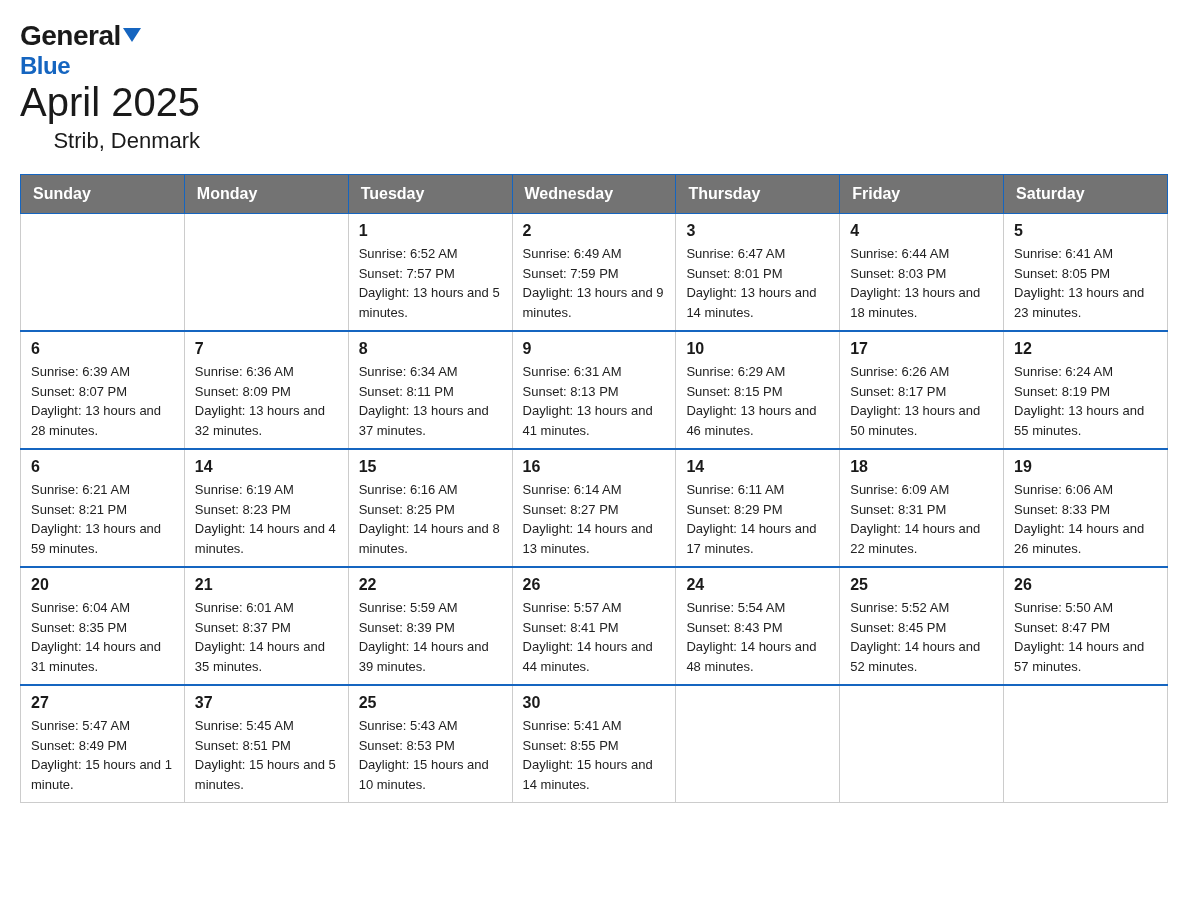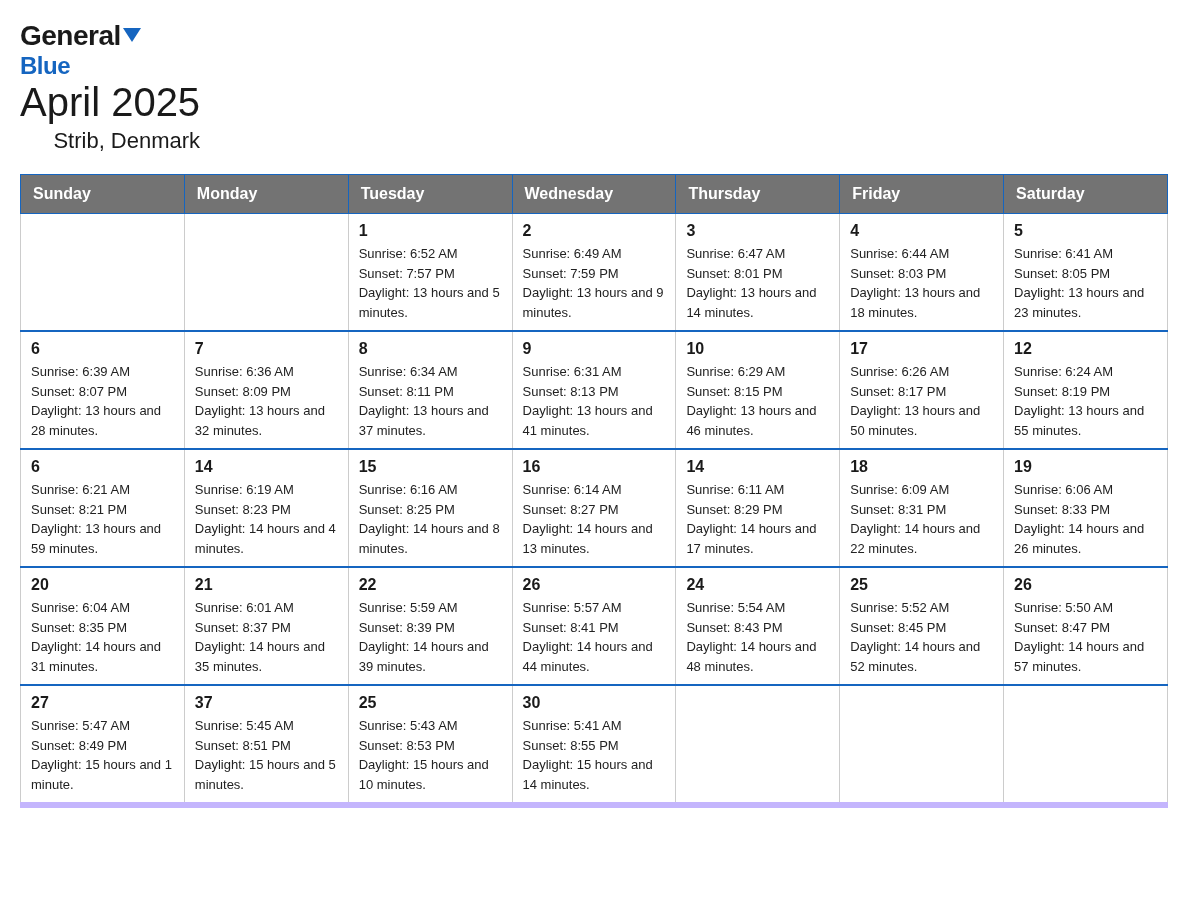--- a/index.html
+++ b/index.html
@@ -101,21 +101,21 @@
     .empty-cell {
       background: #fff;
     }
     tr td:first-child {
       border-left: 1px solid #ccc;
     }
     .calendar-table tbody tr {
       border-bottom: 2px solid #1565c0;
     }
     .calendar-table tbody tr:last-child {
-      border-bottom: 6px solid #c4b5fd;
+      border-bottom: 1px solid #c4b5fd;
     }
   </style>
 </head>
 <body>
 
 <div class="header">
   <div class="logo">
     <div class="logo-line">
       <span class="logo-text-general">General</span>
       <span class="logo-triangle"></span>

